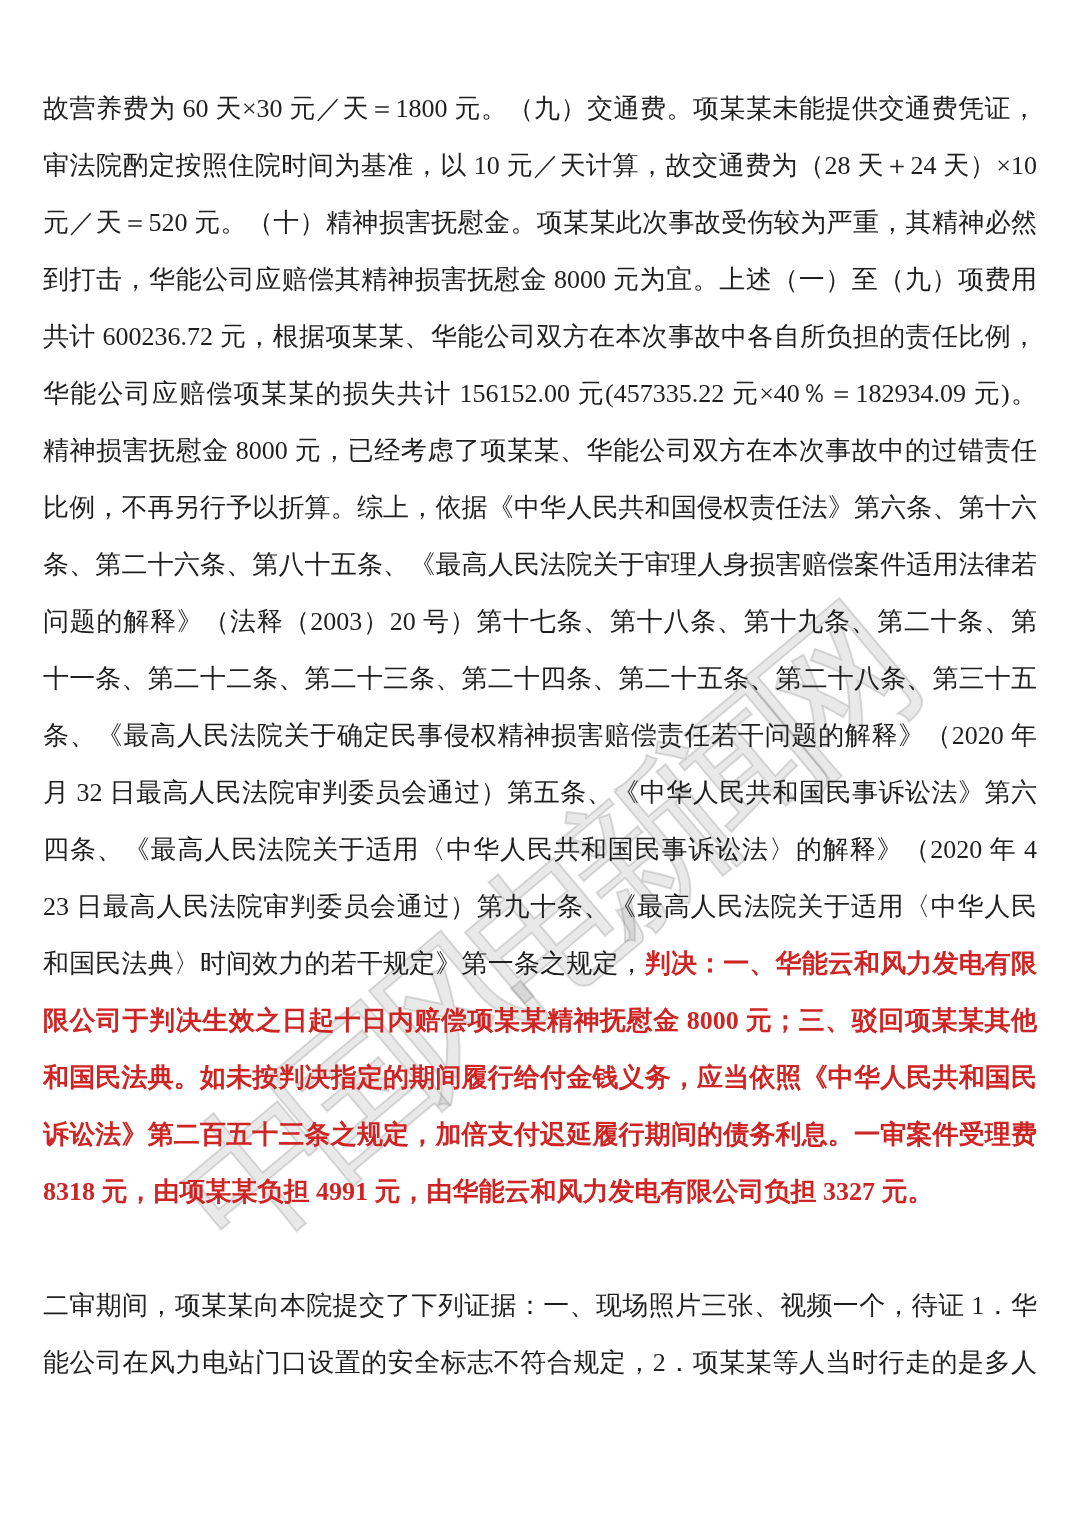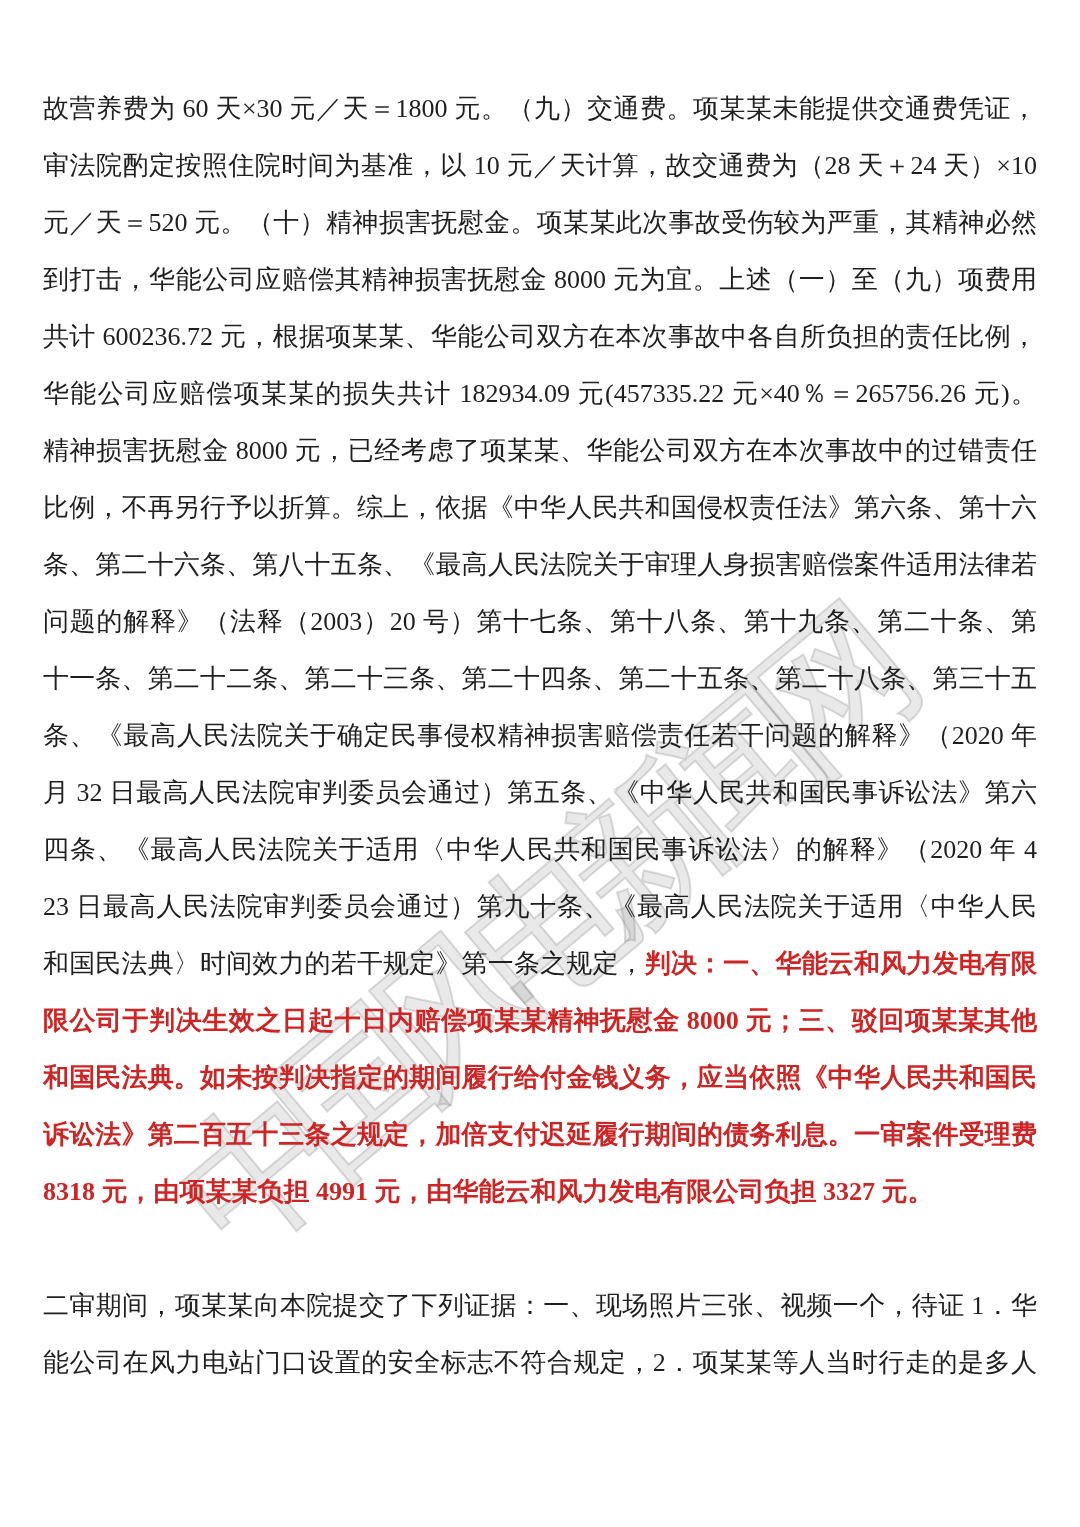--- a/index.html
+++ b/index.html
@@ -72,21 +72,21 @@
 
 <div class="page">
   <div class="watermark">中国风电新闻网</div>
   <div class="doc">
       <div class="para">
         <div class="line"><span class="seg">故营养费为 60 天×30 元／天＝1800 元。（九）交通费。项某某未能提供交通费凭证，一</span></div>
         <div class="line"><span class="seg">审法院酌定按照住院时间为基准，以 10 元／天计算，故交通费为（28 天＋24 天）×10</span></div>
         <div class="line"><span class="seg">元／天＝520 元。（十）精神损害抚慰金。项某某此次事故受伤较为严重，其精神必然受</span></div>
         <div class="line"><span class="seg">到打击，华能公司应赔偿其精神损害抚慰金 8000 元为宜。上述（一）至（九）项费用</span></div>
         <div class="line"><span class="seg">共计 600236.72 元，根据项某某、华能公司双方在本次事故中各自所负担的责任比例，</span></div>
-        <div class="line"><span class="seg">华能公司应赔偿项某某的损失共计 182934.09 元(457335.22 元×40％＝265756.26 元)。</span></div>
+        <div class="line"><span class="seg">华能公司应赔偿项某某的损失共计 156152.00 元(457335.22 元×40％＝182934.09 元)。</span></div>
         <div class="line"><span class="seg">精神损害抚慰金 8000 元，已经考虑了项某某、华能公司双方在本次事故中的过错责任</span></div>
         <div class="line"><span class="seg">比例，不再另行予以折算。综上，依据《中华人民共和国侵权责任法》第六条、第十六</span></div>
         <div class="line"><span class="seg">条、第二十六条、第八十五条、《最高人民法院关于审理人身损害赔偿案件适用法律若干</span></div>
         <div class="line"><span class="seg">问题的解释》（法释（2003）20 号）第十七条、第十八条、第十九条、第二十条、第二</span></div>
         <div class="line"><span class="seg">十一条、第二十二条、第二十三条、第二十四条、第二十五条、第二十八条、第三十五</span></div>
         <div class="line"><span class="seg">条、《最高人民法院关于确定民事侵权精神损害赔偿责任若干问题的解释》（2020 年 18</span></div>
         <div class="line"><span class="seg">月 32 日最高人民法院审判委员会通过）第五条、《中华人民共和国民事诉讼法》第六十</span></div>
         <div class="line"><span class="seg">四条、《最高人民法院关于适用〈中华人民共和国民事诉讼法〉的解释》（2020 年 4 月</span></div>
         <div class="line"><span class="seg">23 日最高人民法院审判委员会通过）第九十条、《最高人民法院关于适用〈中华人民共</span></div>
         <div class="line"><span class="seg">和国民法典〉时间效力的若干规定》第一条之规定，</span><span class="seg red">判决：一、华能云和风力发电有限</span></div>

